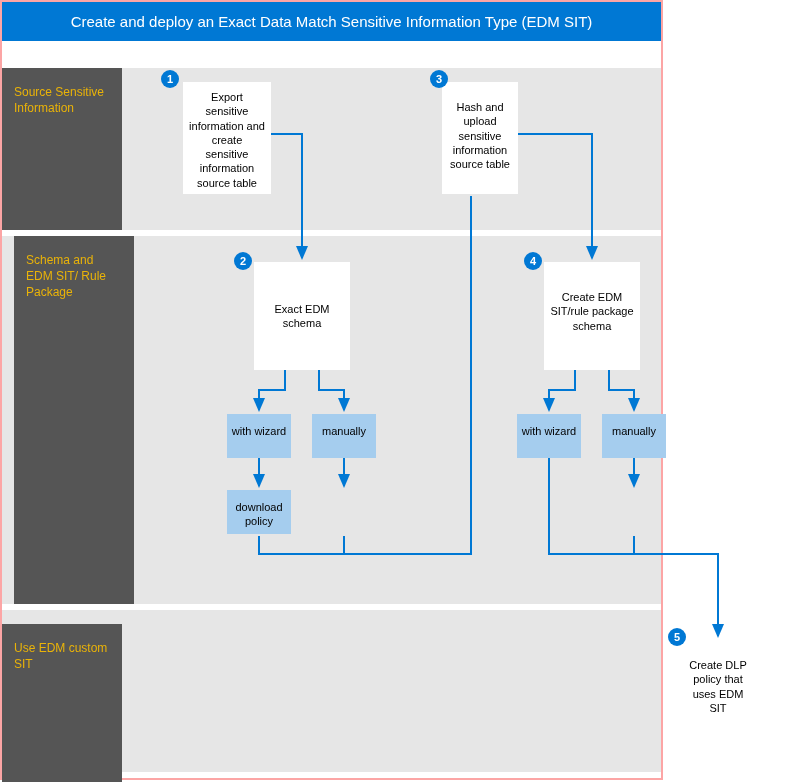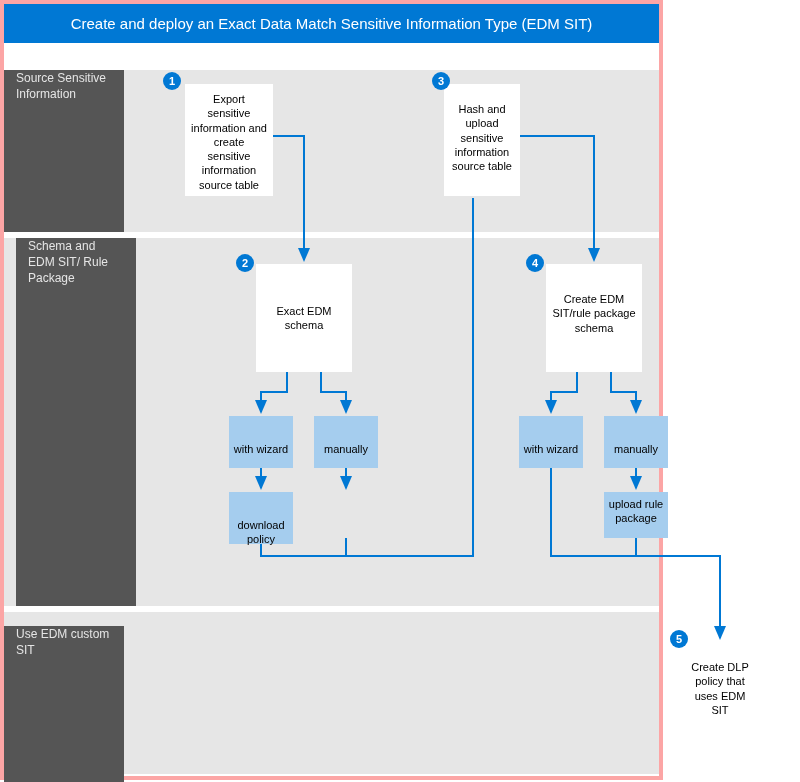--- a/index.html
+++ b/index.html
@@ -1,23 +1,23 @@
 <!DOCTYPE html>
 <html><head>
 <meta charset="utf-8">
 <style>
 * { box-sizing: border-box; margin: 0; padding: 0; }
 body { font-family: "Segoe UI", Arial, sans-serif; background: #fff; width: 800px; height: 782px; position: relative; }
-.outer { border: 4px solid #fca5a5; width: 663px; height: 780px; position: relative; }
+.outer { border: 2px solid #fca5a5; width: 663px; height: 780px; position: relative; }
 .header { background: #0078d4; color: #fff; text-align: center; padding: 11px 0; font-size: 15px; font-weight: 400; }
-.lane-label { background: #555; color: #e5e5e5; font-size: 12px; padding: 0 12px; line-height: 1.35; position: absolute; left: 0; width: 120px; }
+.lane-label { background: #555; color: #eab308; font-size: 12px; padding: 16px 12px; line-height: 1.35; position: absolute; left: 0; width: 120px; }
 .lane-content-area { position: absolute; left: 0px; top: 42px; right: 0; bottom: 0; }
 .lane-row { position: absolute; left: 0; right: 0; background: #e6e6e6; }
 .node-white { background: #fff; position: absolute; text-align: center; font-size: 11px; padding: 8px 6px; line-height: 1.3; }
-.node-blue { background: #a5cdee; position: absolute; text-align: center; font-size: 11px; padding: 26px 4px; line-height: 1.3; }
+.node-blue { background: #a5cdee; position: absolute; text-align: center; font-size: 11px; padding: 10px 4px; line-height: 1.3; }
 .badge { background: #0078d4; color: #fff; border-radius: 50%; width: 18px; height: 18px; font-size: 11px; font-weight: bold; display: flex; align-items: center; justify-content: center; position: absolute; }
 svg.arrows { position: absolute; top: 0; left: 0; pointer-events: none; }
 </style>
 </head>
 <body>
 
 <div class="outer">
   <div class="header">Create and deploy an Exact Data Match Sensitive Information Type (EDM SIT)</div>
 
   <div class="lane-content-area">
@@ -80,21 +80,20 @@
       <div class="badge" style="left:-20px; top:-10px;">4</div>
       <span>Create EDM SIT/rule package schema</span>
     </div>
 
     <div class="node-blue" style="left:225px; top:370px; width:64px; height:44px;">with wizard</div>
     <div class="node-blue" style="left:310px; top:370px; width:64px; height:44px;">manually</div>
     <div class="node-blue" style="left:225px; top:446px; width:64px; height:44px;">download policy</div>
 
     <div class="node-blue" style="left:515px; top:370px; width:64px; height:44px;">with wizard</div>
     <div class="node-blue" style="left:600px; top:370px; width:64px; height:44px;">manually</div>
-    <div class="node-blue" style="left:600px; top:446px; width:64px; height:46px; padding:5px 4px;">upload rule package</div>
 
     <div class="node-white" style="left:678px; top:596px; width:76px; height:88px; padding-top:18px;">
       <div class="badge" style="left:-12px; top:-12px;">5</div>
       <span>Create DLP policy that uses EDM SIT</span>
     </div>
 
   </div>
 </div>
 
 </body></html>

